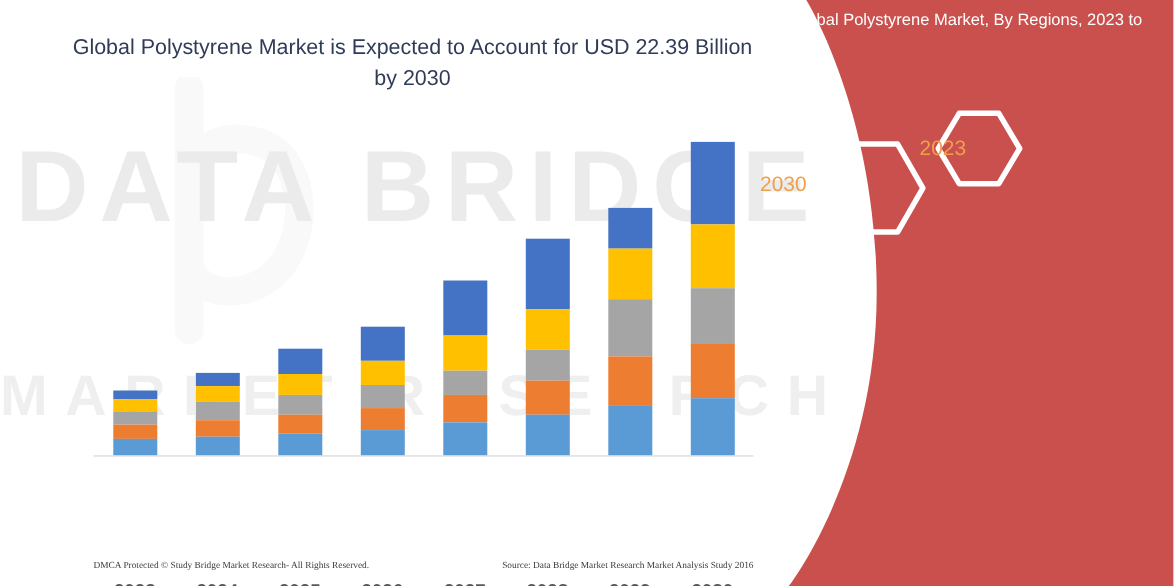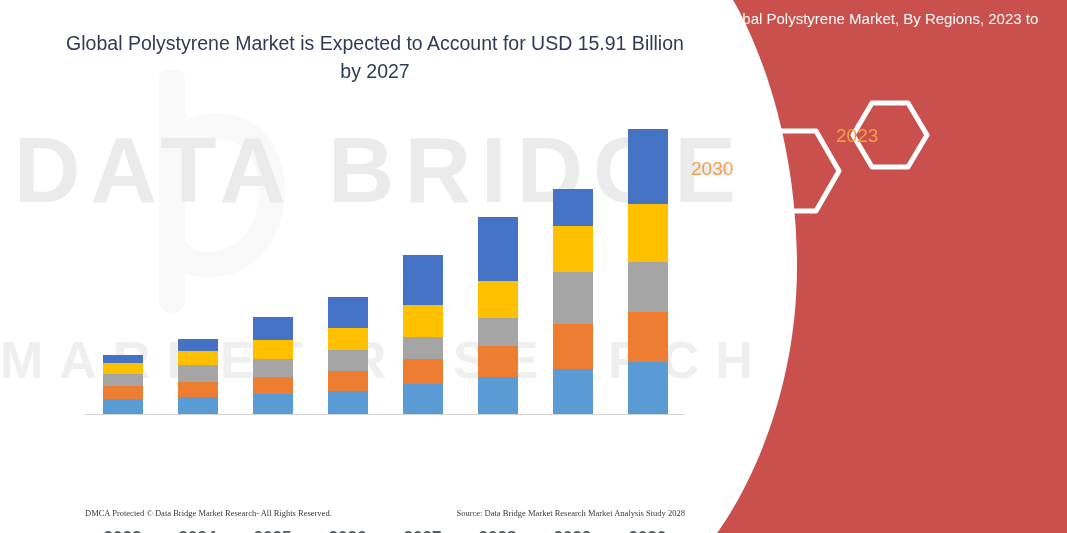--- a/index.html
+++ b/index.html
@@ -107,21 +107,21 @@
     <svg viewBox="0 0 230 250" width="230" height="250" aria-hidden="true">
       <path d="M52 10 L52 230 M52 95 C52 60 92 48 122 62 C160 80 162 150 128 180 C100 204 58 198 52 170" fill="none" stroke="#f4f4f5" stroke-width="26" stroke-linecap="round"></path>
     </svg>
   </div>
 
   <div class="watermark">
     <div class="wm-line wm-top">DATA BRIDGE</div>
     <div class="wm-line wm-bot">MARKET RESEARCH</div>
   </div>
 
-  <div class="headline">Global Polystyrene Market is Expected to Account for USD 15.91 Billion by 2027</div>
+  <div class="headline">Global Polystyrene Market is Expected to Account for USD 22.39 Billion by 2030</div>
 
   <div class="chart">
     <div class="plot">
       <div class="bars" id="bars-root">
           <div class="bar-col">
             <div class="bar">
               <div class="seg" style="background: rgb(91, 155, 213); height: 15px;"></div>
               <div class="seg" style="background: rgb(237, 125, 49); height: 13px;"></div>
               <div class="seg" style="background: rgb(165, 165, 165); height: 12px;"></div>
               <div class="seg" style="background: rgb(255, 192, 0); height: 11px;"></div>
@@ -201,22 +201,22 @@
         <div class="xlabel">2026</div>
         <div class="xlabel">2027</div>
         <div class="xlabel">2028</div>
         <div class="xlabel">2029</div>
         <div class="xlabel">2030</div>
       </div>
 
   </div>
 
   <div class="footer">
-    <span>DMCA Protected © Data Bridge Market Research- All Rights Reserved.</span>
-    <span>Source: Data Bridge Market Research  Market Analysis Study 2028</span>
+    <span>DMCA Protected © Study Bridge Market Research- All Rights Reserved.</span>
+    <span>Source: Data Bridge Market Research  Market Analysis Study 2016</span>
   </div>
 
   <div class="red-panel">
     <svg width="420" height="533" viewBox="0 0 420 533" aria-hidden="true">
       <path d="M86 0 L420 0 L420 533 L70 533 C70 533 150 430 150 266 C150 102 86 0 86 0 Z" fill="#C9504C"></path>
     </svg>
   </div>
 
   <div class="red-content">
     <div class="panel-title">Global Polystyrene Market, By Regions, 2023 to 2030</div>

